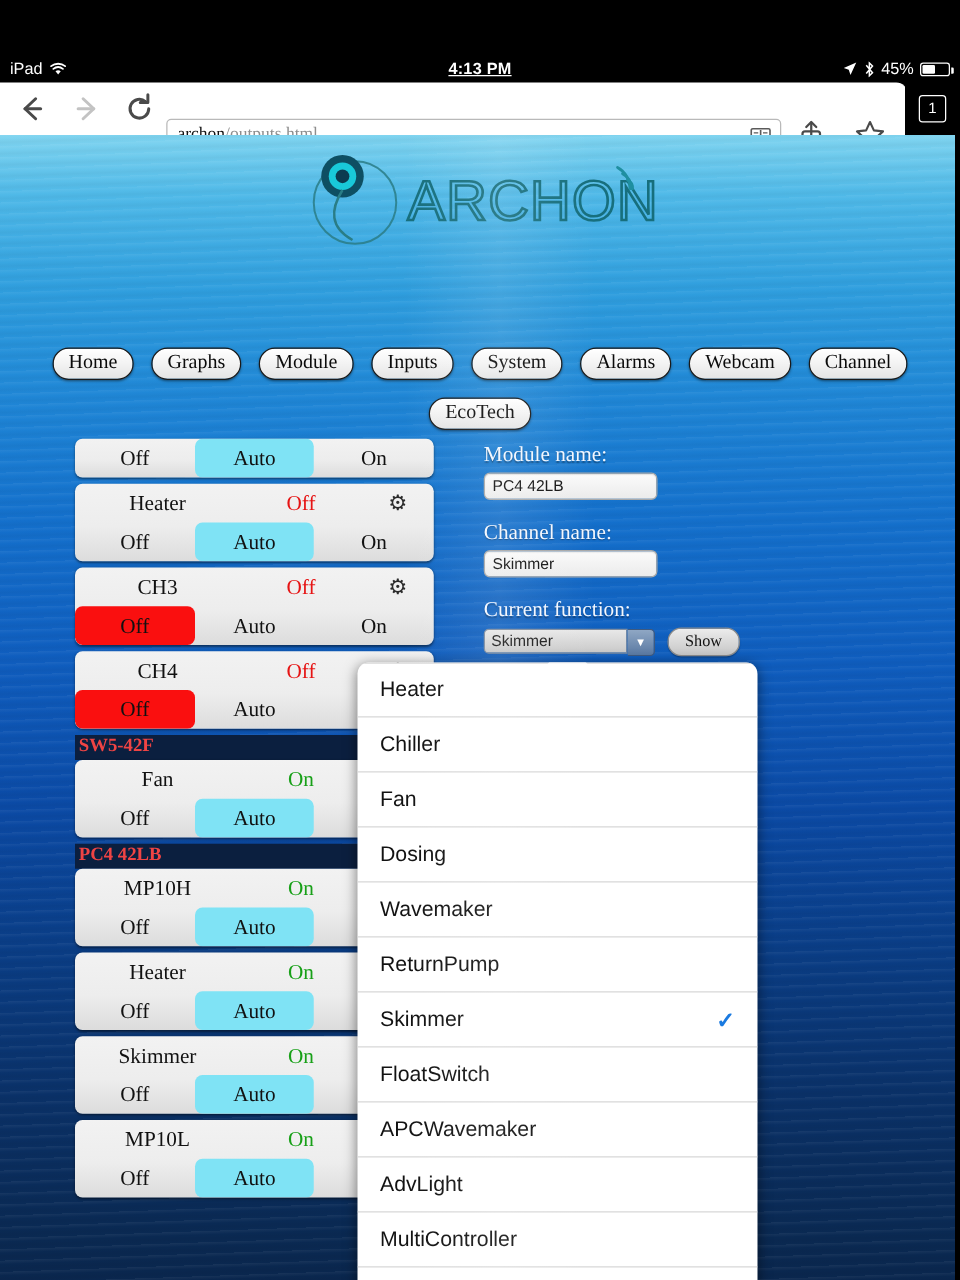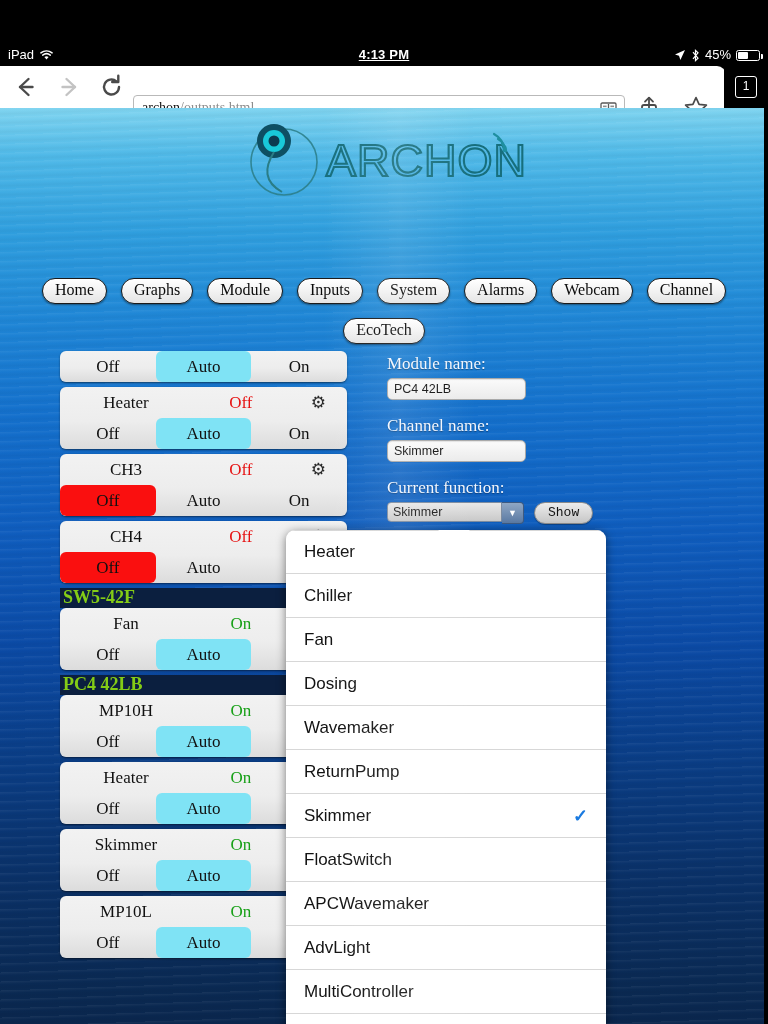--- a/index.html
+++ b/index.html
@@ -115,23 +115,23 @@
     box-shadow: 0 1px 2px rgba(0,0,0,.45);
     white-space: nowrap; cursor: pointer;
   }
 
   
   .outputs {
     position: absolute; left: 60px; top: 243px; width: 287px;
   }
   .grp-header {
     background: #0b1f3f;
-    color: #84cc16;
+    color: #ef4444;
     font-family: "Liberation Serif", serif;
-    font-weight: bold; font-size: 18px;
+    font-weight: bold; font-size: 15px;
     padding: 1px 3px 2px 3px;
     line-height: 17px;
   }
   .card {
     background: linear-gradient(180deg,#f2f2f2 0%,#ededed 55%,#dcdcdc 100%);
     border-radius: 6px;
     margin-bottom: 5px;
     overflow: hidden;
     box-shadow: 0 1px 2px rgba(0,0,0,.5);
   }
@@ -181,21 +181,21 @@
   .sel-arrow {
     width: 22px; height: 22px;
     background: linear-gradient(180deg,#8fa7c4,#5a79a2);
     border: 1px solid #3e5a80; border-left: none; border-radius: 0 4px 4px 0;
     color: #fff; font-size: 9px; text-align: center; line-height: 20px;
   }
   .showbtn {
     background: linear-gradient(180deg,#ececec,#c6c6c6);
     border: 1px solid #8b8b8b; border-radius: 11px;
     font-size: 13px; color: #111; padding: 2px 13px 3px;
-    font-family: Liberation Mono, monospace; cursor: pointer;
+    font-family: Liberation Serif, serif; cursor: pointer;
     box-shadow: 0 1px 1px rgba(0,0,0,.3);
   }
 
   
   .popover {
     position: absolute; left: 286px; top: 422px;
     width: 320px; height: 592px;
     background: #fff; border-radius: 9px;
     box-shadow: 0 2px 10px rgba(0,0,0,.5);
     overflow: hidden;

